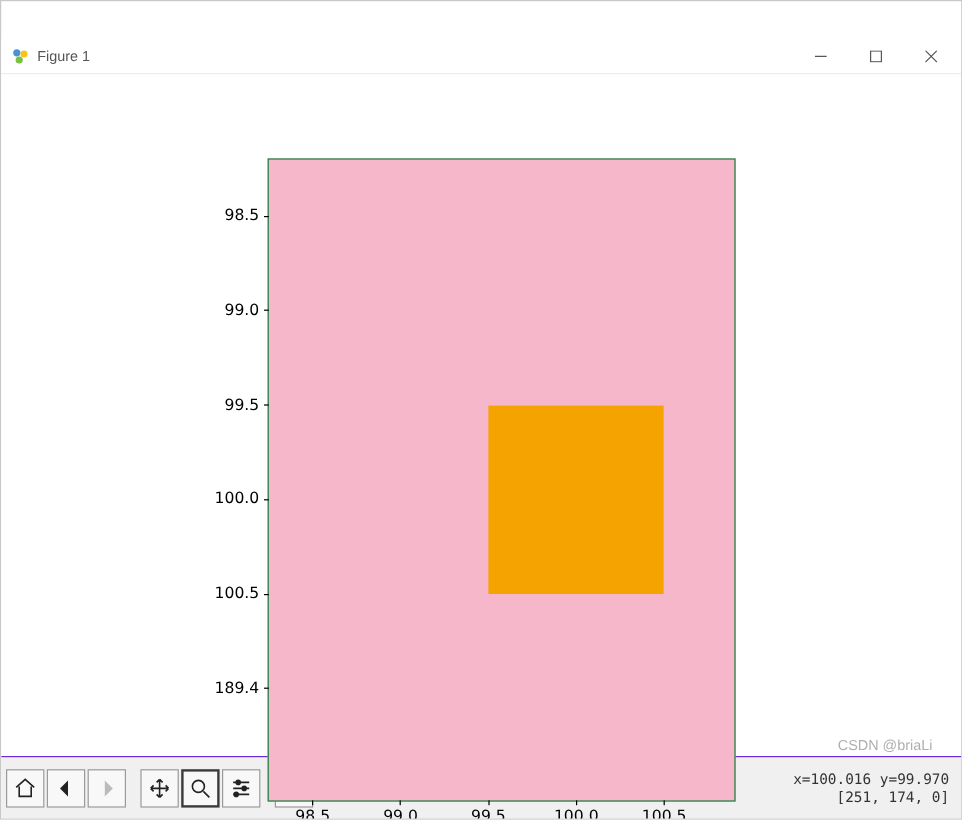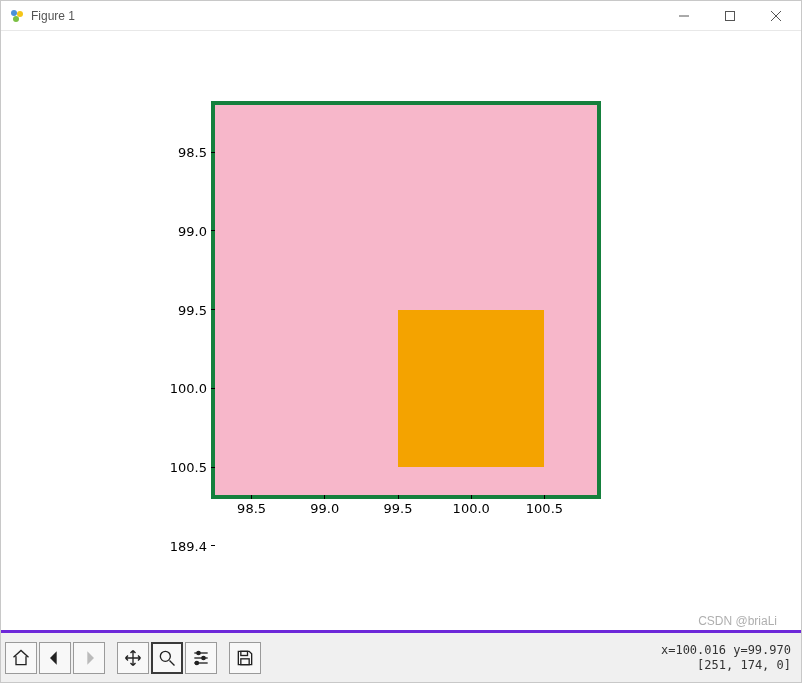--- a/index.html
+++ b/index.html
@@ -16,20 +16,21 @@
     
     .titlebar {
       height: 30px;
       background: #ffffff;
       display: flex;
       align-items: center;
       padding: 0 2px 0 8px;
       border-bottom: 1px solid #e8e8e8;
       font-size: 12px;
       color: #555;
+      margin-top: 31px;
     }
     .titlebar .app-icon {
       width: 16px; height: 16px; margin-right: 6px;
       position: relative;
     }
     .titlebar .app-icon svg { width: 16px; height: 16px; }
     .titlebar .title { flex: 0 0 auto; }
     .titlebar .spacer { flex: 1 1 auto; }
     .win-controls { display: flex; height: 100%; }
     .win-btn {
@@ -40,25 +41,25 @@
     }
     .win-btn svg { width: 10px; height: 10px; stroke: #555; stroke-width: 1; fill: none; }
     
     .plot-area {
       flex: 1 1 auto;
       position: relative;
       background: #ffffff;
     }
     .axes {
       position: absolute;
-      left: 210px;
+      left: 222px;
       top: 70px;
       width: 390px;
-      height: 398px;
-      border: 4px solid #15803d;
+      height: 536px;
+      border: 1px solid #15803d;
       background: #ffb6c1; 
     }
     .inner-rect {
       position: absolute;
       background: #ffa500;
     }
     .tick-label {
       position: absolute;
       font: 13px "DejaVu Sans", Arial, sans-serif;
       color: #000;
@@ -68,21 +69,21 @@
     .xtick { top: 100%; padding-top: 6px; transform: translateX(-50%); text-align: center; width: 60px; }
     .tick-mark {
       position: absolute;
       background: #000;
     }
     .ytick-mark { width: 4px; height: 1px; right: 100%; }
     .xtick-mark { width: 1px; height: 4px; top: 100%; }
     
     .toolbar {
       height: 52px;
-      border-top: 3px solid #6d28d9;
+      border-top: 1px solid #6d28d9;
       background: #f0f0f0;
       display: flex;
       align-items: center;
       padding: 0 4px;
     }
     .tbtn {
       width: 32px; height: 32px;
       border: 1px solid #9a9a9a;
       background: #f8f8f8;
       margin-right: 2px;

